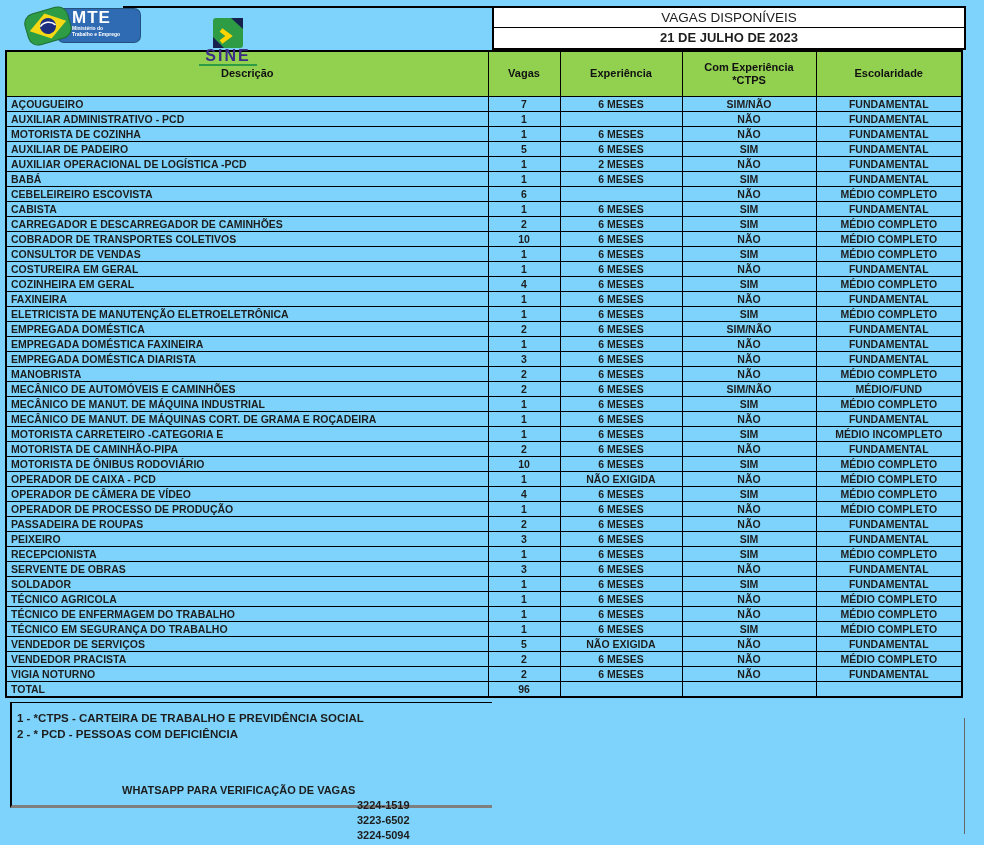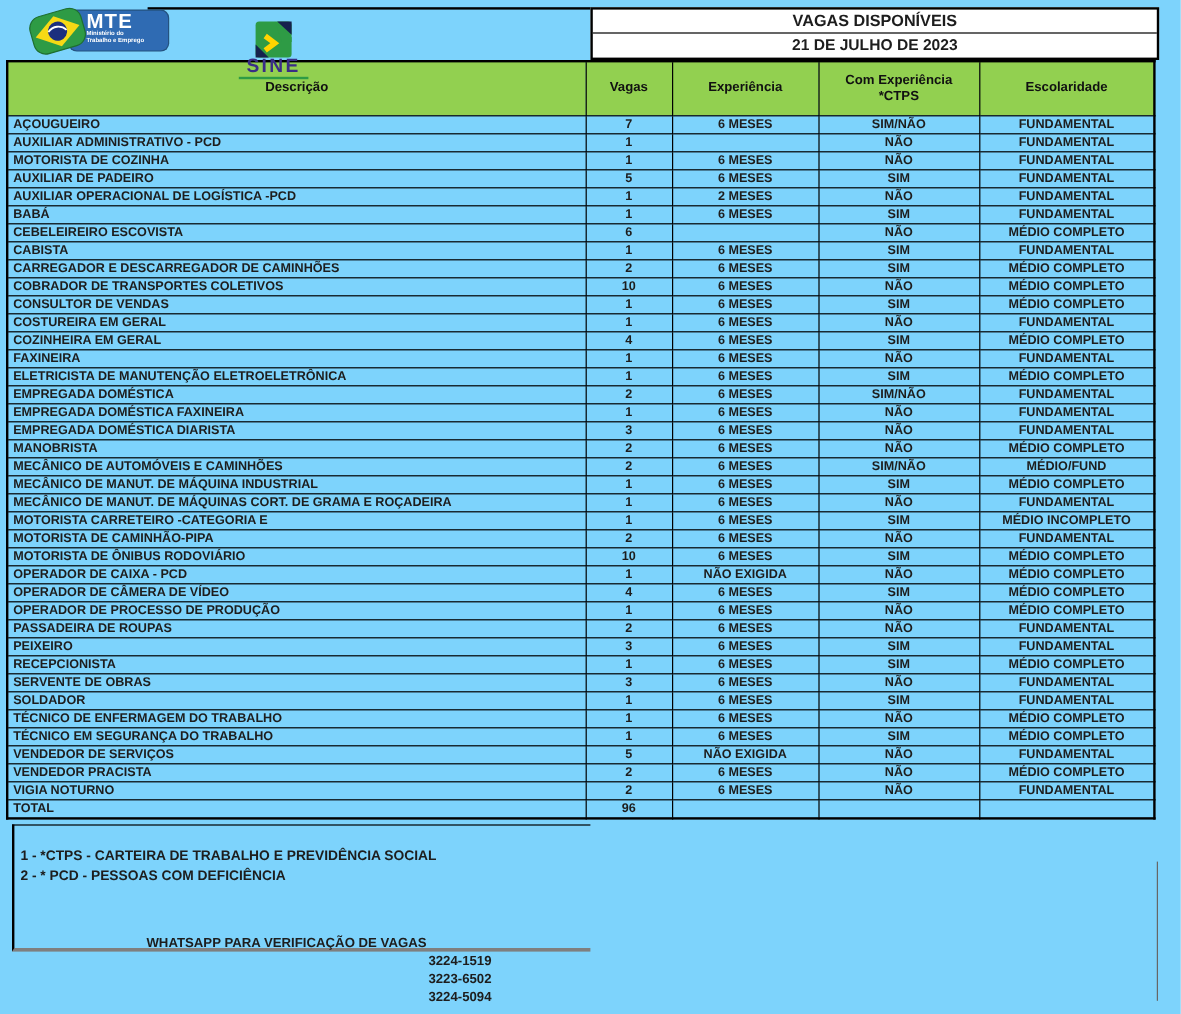--- a/index.html
+++ b/index.html
@@ -23,21 +23,21 @@
   }
   .mte-box .big { font-size:17px; font-weight:bold; line-height:16px; letter-spacing:1px; }
   .mte-box .small { font-size:5px; line-height:5.5px; font-weight:bold; }
   
   .sine-logo { width:76px; text-align:center; padding-top:11px; }
   .sine-mark { display:block; margin:0 auto; }
   .sine-text { color:#3a2d86; font-weight:bold; font-size:16px; line-height:14px; letter-spacing:2px; }
   .sine-bar { height:2px; background:#2e9b45; width:58px; margin:1px auto 0; }
   
   .titlebox { position:absolute; left:492px; top:6px; width:474px; border:2px solid #000; background:#fff; }
-  .titlebox .title-row { height:20px; border-bottom:1px solid #000; text-align:center; font-weight:bold; font-size:13.5px; line-height:20px; }
+  .titlebox .title-row { height:20px; border-bottom:1px solid #000; text-align:center; font-weight:normal; font-size:13.5px; line-height:20px; }
   .titlebox .date-row { height:20px; text-align:center; font-weight:bold; font-size:13px; line-height:20px; }
   
   table.vagas {
     margin-left:5px; width:956px; border-collapse:collapse; table-layout:fixed;
     border:2px solid #000;
   }
   col.c-desc { width:482px; } col.c-vagas { width:72px; } col.c-exp { width:122px; }
   col.c-ctps { width:134px; } col.c-esc { width:146px; }
   .vagas th {
     background:#92d050; border:1px solid #000; font-weight:bold; font-size:11px;
@@ -46,21 +46,21 @@
   .vagas td {
     border:1px solid #000; font-weight:bold; font-size:10.5px; line-height:12px;
     height:13px; padding:1px 4px; text-align:center; color:#1d1d1d;
     overflow:hidden; white-space:nowrap;
   }
   .vagas td.desc { text-align:left; }
   
   .footer-box {
     position:relative; margin-left:10px; margin-top:4px; width:482px; height:106px;
     border-left:2px solid #000; border-top:1px solid #000; border-bottom:3px solid #7f7f7f;
-    padding-top:18px; font-weight:bold; font-size:11.5px; line-height:16px; color:#1d1d1d;
+    padding-top:7px; font-weight:bold; font-size:11.5px; line-height:16px; color:#1d1d1d;
   }
   .footer-box .note { padding-left:5px; white-space:nowrap; }
   .footer-box .whats { padding-left:110px; font-size:11px;margin-top:40px; }
   .footer-box .phones { padding-left:345px; font-size:11px; line-height:15px; }
   .right-edge-line { position:absolute; left:964px; top:718px; width:1px; height:116px; background:#666; }
 </style>
 </head>
 <body>
 
 <div class="page">
@@ -349,20 +349,27 @@
           <td>FUNDAMENTAL</td>
         </tr>
         <tr>
           <td class="desc">SOLDADOR</td>
           <td>1</td>
           <td>6 MESES</td>
           <td>SIM</td>
           <td>FUNDAMENTAL</td>
         </tr>
         <tr>
+          <td class="desc">TÉCNICO AGRICOLA</td>
+          <td>1</td>
+          <td>6 MESES</td>
+          <td>NÃO</td>
+          <td>MÉDIO COMPLETO</td>
+        </tr>
+        <tr>
           <td class="desc">TÉCNICO DE ENFERMAGEM DO TRABALHO</td>
           <td>1</td>
           <td>6 MESES</td>
           <td>NÃO</td>
           <td>MÉDIO COMPLETO</td>
         </tr>
         <tr>
           <td class="desc">TÉCNICO EM SEGURANÇA DO TRABALHO</td>
           <td>1</td>
           <td>6 MESES</td>

